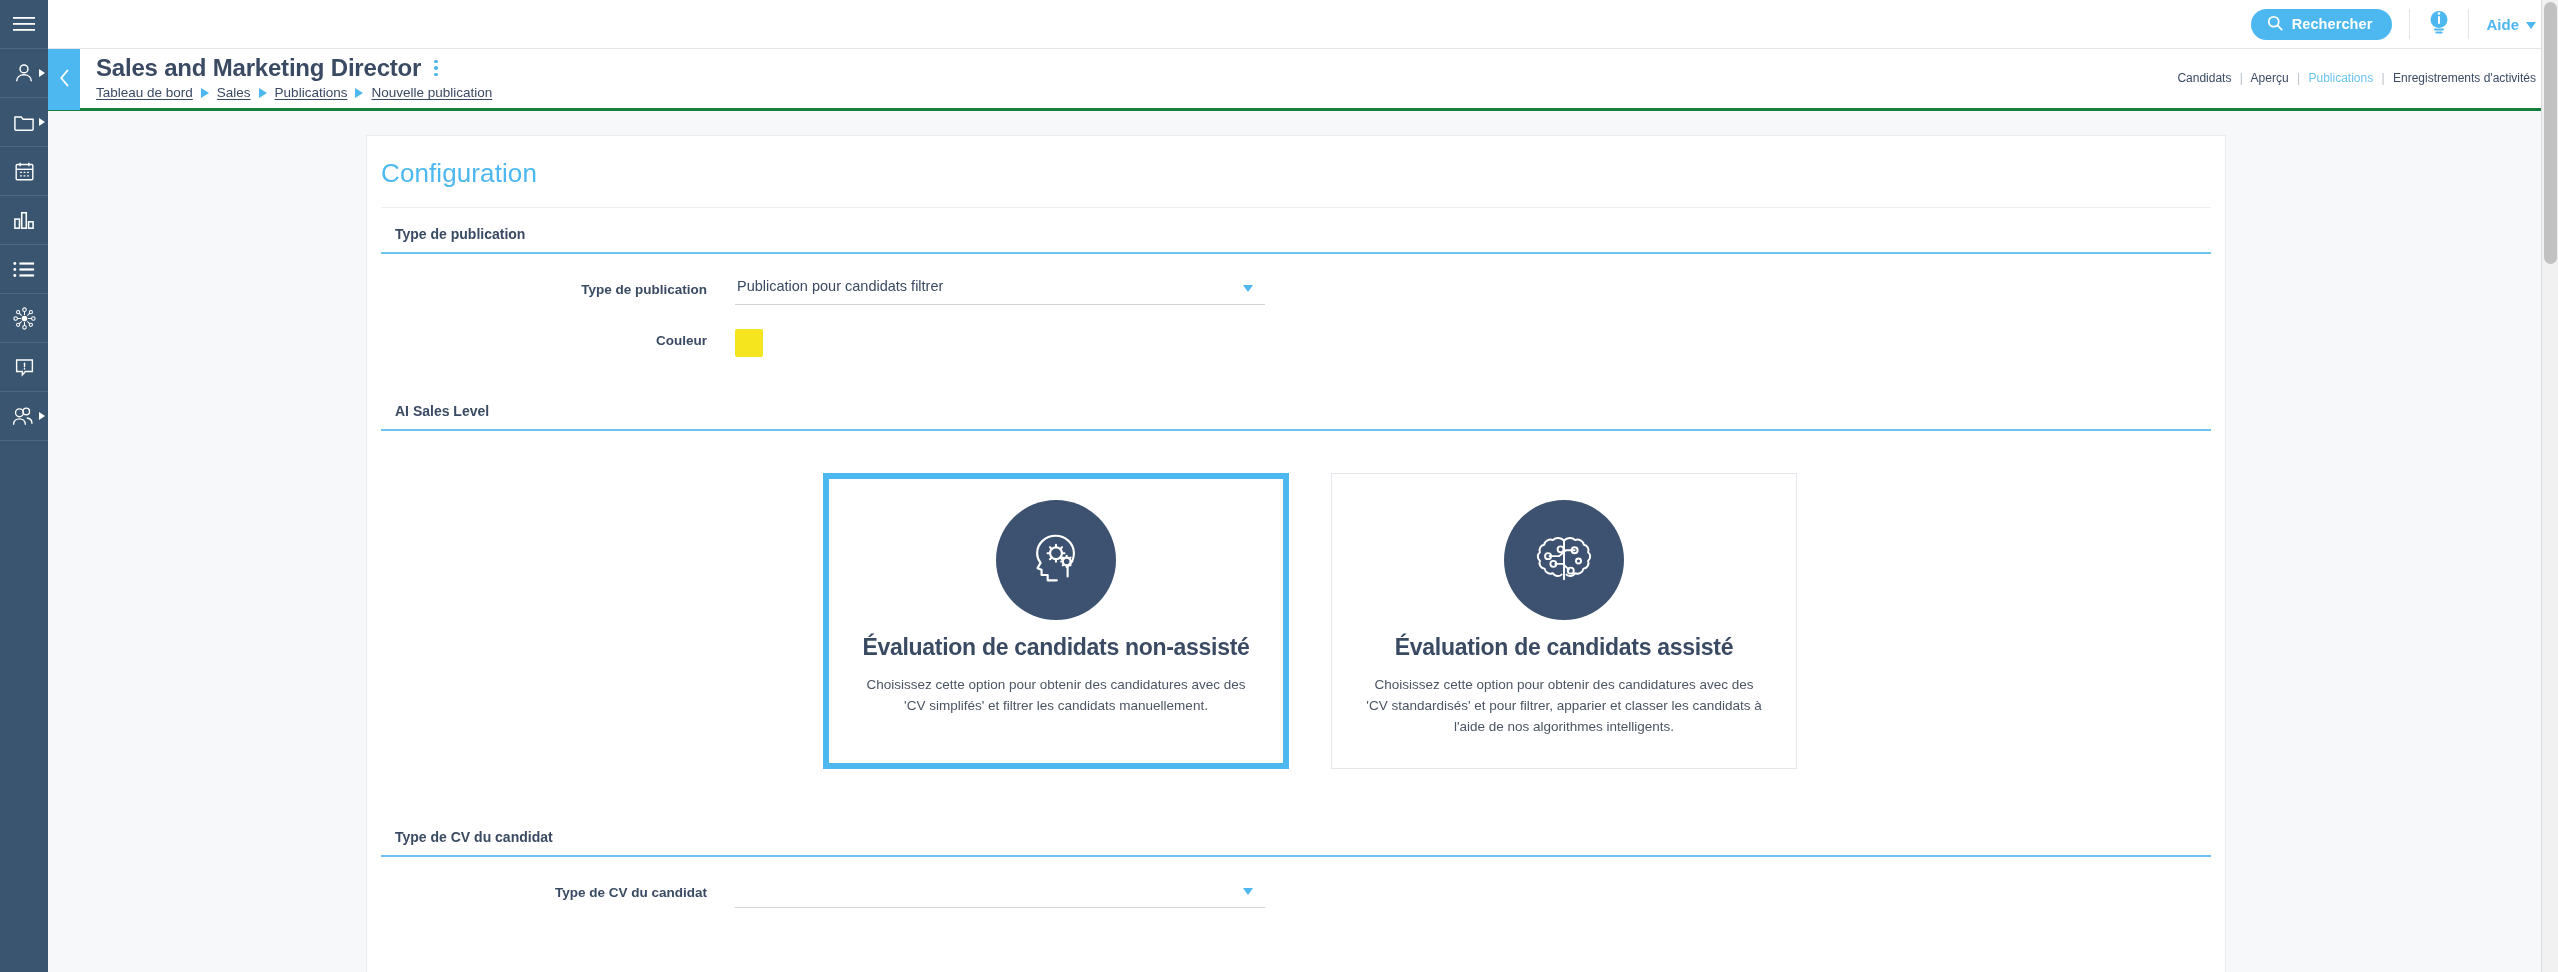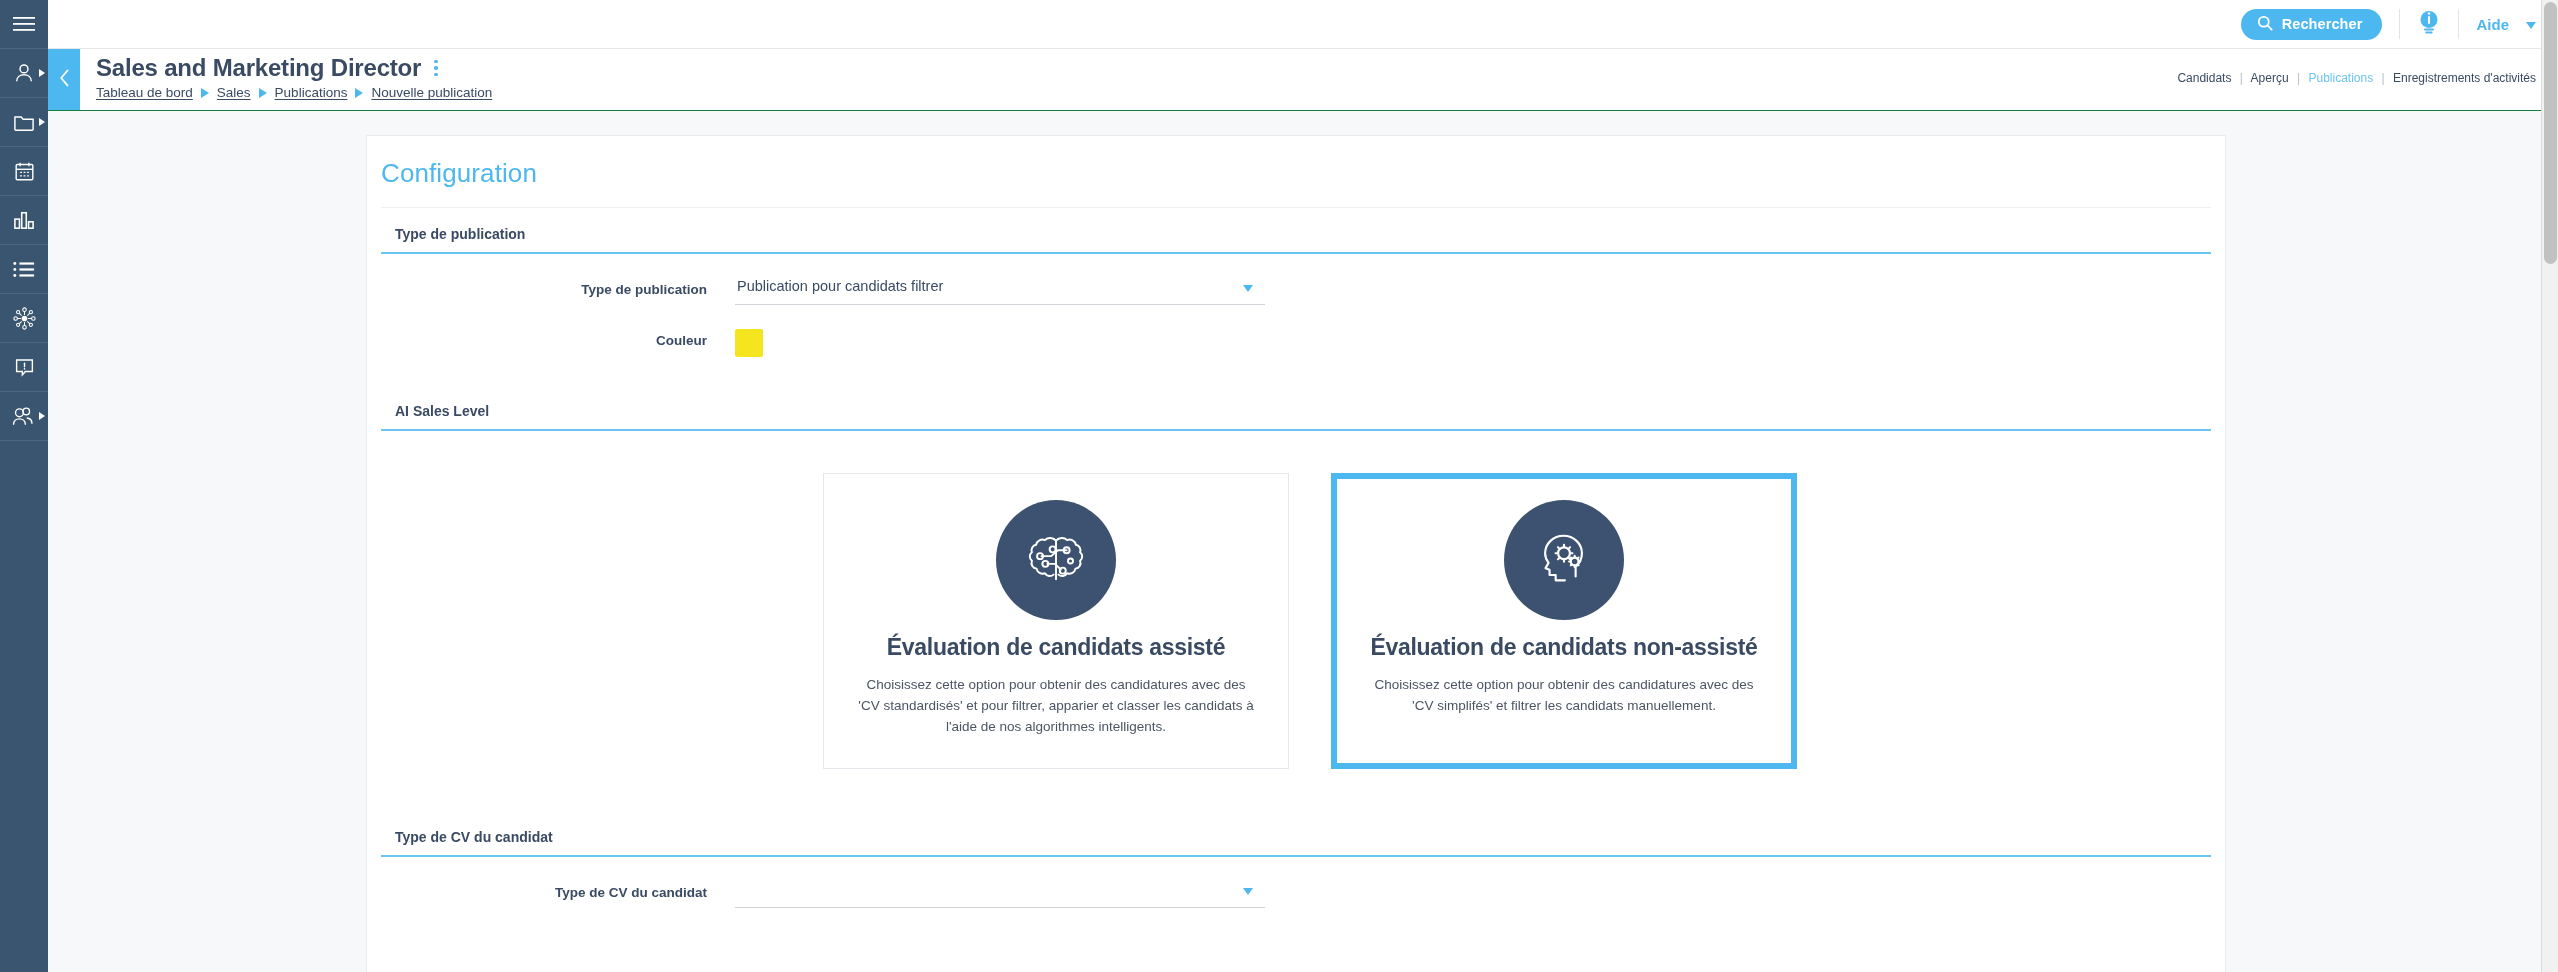--- a/index.html
+++ b/index.html
@@ -43,33 +43,33 @@
     background:#4db8ef; color:#fff;
     border:none; border-radius:22px;
     height:31px; padding:0 20px 0 16px;
     font-size:14.5px; font-weight:600; letter-spacing:.1px;
     font-family:"Liberation Sans", sans-serif;
     cursor:pointer;
   }
   .topbar-div { width:1px; height:30px; background:#e2e5e8; margin:0 17px; }
   #info-icon { cursor:pointer; }
   #help-group {
-    display:flex; align-items:center; gap:17px;
+    display:flex; align-items:center; gap:7px;
     color:#4db8ef; font-size:15px; font-weight:700; cursor:pointer;
   }
   .tri-down {
     width:0;height:0;border-top:7px solid #4db8ef;
     border-left:5.5px solid transparent;border-right:5.5px solid transparent;
     margin-top:2px;
   }
 
   
   #header-band {
     position:absolute; left:48px; top:49px; right:0; height:62px;
-    background:#ffffff; border-bottom:1px solid #15803d;
+    background:#ffffff; border-bottom:3px solid #15803d;
     z-index: 15;
   }
   #collapse-tab {
     position:absolute; left:0; top:0; width:32px; height:61px;
     background:#4db8ef; display:flex; align-items:center; justify-content:center;
     cursor:pointer;
   }
   #header-left { position:absolute; left:48px; top:6px; }
   #job-title-row { display:flex; align-items:center; gap:10px; }
   #job-title {
@@ -387,54 +387,54 @@
         <div class="field-control">
           <div class="color-swatch"></div>
         </div>
       </div>
     </div>
 
     <div class="section" style="margin-top:28px;">
       <div class="section-head">AI Sales Level</div>
 
       <div id="boost-row">
+
+        <div class="boost-card selected">
+          <div class="boost-icon-circle">
+            <svg width="62" height="62" viewBox="0 0 64 64" fill="none" stroke="#ffffff" stroke-width="2.2" stroke-linecap="round" stroke-linejoin="round">
+              <path d="M44 49V39c4-3.5 6.5-8.6 6.5-14C50.5 15 42 7 31.5 7 21 7 12.5 15 12.5 25c0 4 1.3 7 3.6 10l-3.2 5.4 4.2 1.6v5.5h6.3V53h9.5"></path>
+              <circle cx="32" cy="25" r="6.1"></circle>
+              <path d="M32 16.3v2.4M32 31.3v2.4M25.8 25h-2.5M40.7 25h-2.5M27.6 20.6l-1.8-1.8M38.2 31.2l-1.8-1.8M36.4 20.6l1.8-1.8M25.8 31.2l1.8-1.8"></path>
+              <circle cx="43" cy="33.5" r="4"></circle>
+              <path d="M43 27.8v1.6M43 37.6v1.6M37.3 33.5h1.6M47.1 33.5h1.6M39 29.5l1.1 1.1M45.9 36.4l1.1 1.1M47 29.5l-1.1 1.1M40.1 36.4L39 37.5"></path>
+            </svg>
+          </div>
+          <div class="boost-title">Évaluation de candidats non-assisté</div>
+          <div class="boost-desc">Choisissez cette option pour obtenir des candidatures avec des 'CV simplifés' et filtrer les candidats manuellement.</div>
+        </div>
 
         <div class="boost-card">
           <div class="boost-icon-circle">
             <svg width="64" height="58" viewBox="0 0 66 60" fill="none" stroke="#ffffff" stroke-width="2" stroke-linecap="round" stroke-linejoin="round">
               <path d="M33 10c-3-3.5-8.5-3.8-11.5-.6-3.8-1.6-8.3.7-9 4.8-3.6.6-5.8 4.4-4.4 7.8-2.9 2.2-2.9 6.7 0 8.9-1.5 3.6.9 7.6 4.8 8 .7 4 4.9 6.4 8.6 4.8 1.9 3.2 6.3 3.9 9 1.4"></path>
               <path d="M33 10c3-3.5 8.5-3.8 11.5-.6 3.8-1.6 8.3.7 9 4.8 3.6.6 5.8 4.4 4.4 7.8 2.9 2.2 2.9 6.7 0 8.9 1.5 3.6-.9 7.6-4.8 8-.7 4-4.9 6.4-8.6 4.8-1.9 3.2-6.3 3.9-9 1.4"></path>
               <path d="M33 10v40"></path>
               <path d="M18 26h10l7-6h9"></path>
               <path d="M24 34h8l6 6"></path>
               <circle cx="16.5" cy="26" r="3.1"></circle>
               <circle cx="29.5" cy="19" r="3.1"></circle>
               <circle cx="44" cy="20" r="3.1"></circle>
               <circle cx="22" cy="34" r="3.1"></circle>
               <circle cx="40" cy="41" r="3.1"></circle>
               <circle cx="48" cy="31" r="2.6"></circle>
             </svg>
           </div>
           <div class="boost-title">Évaluation de candidats assisté</div>
           <div class="boost-desc">Choisissez cette option pour obtenir des candidatures avec des 'CV standardisés' et pour filtrer, apparier et classer les candidats à l'aide de nos algorithmes intelligents.</div>
         </div>
-
-        <div class="boost-card selected">
-          <div class="boost-icon-circle">
-            <svg width="62" height="62" viewBox="0 0 64 64" fill="none" stroke="#ffffff" stroke-width="2.2" stroke-linecap="round" stroke-linejoin="round">
-              <path d="M44 49V39c4-3.5 6.5-8.6 6.5-14C50.5 15 42 7 31.5 7 21 7 12.5 15 12.5 25c0 4 1.3 7 3.6 10l-3.2 5.4 4.2 1.6v5.5h6.3V53h9.5"></path>
-              <circle cx="32" cy="25" r="6.1"></circle>
-              <path d="M32 16.3v2.4M32 31.3v2.4M25.8 25h-2.5M40.7 25h-2.5M27.6 20.6l-1.8-1.8M38.2 31.2l-1.8-1.8M36.4 20.6l1.8-1.8M25.8 31.2l1.8-1.8"></path>
-              <circle cx="43" cy="33.5" r="4"></circle>
-              <path d="M43 27.8v1.6M43 37.6v1.6M37.3 33.5h1.6M47.1 33.5h1.6M39 29.5l1.1 1.1M45.9 36.4l1.1 1.1M47 29.5l-1.1 1.1M40.1 36.4L39 37.5"></path>
-            </svg>
-          </div>
-          <div class="boost-title">Évaluation de candidats non-assisté</div>
-          <div class="boost-desc">Choisissez cette option pour obtenir des candidatures avec des 'CV simplifés' et filtrer les candidats manuellement.</div>
-        </div>
       </div>
     </div>
 
     <div class="section" style="margin-top:42px;">
       <div class="section-head">Type de CV du candidat</div>
 
       <div class="field-row">
         <div class="field-label">Type de CV du candidat</div>
         <div class="field-control">
           <div class="select-box">

